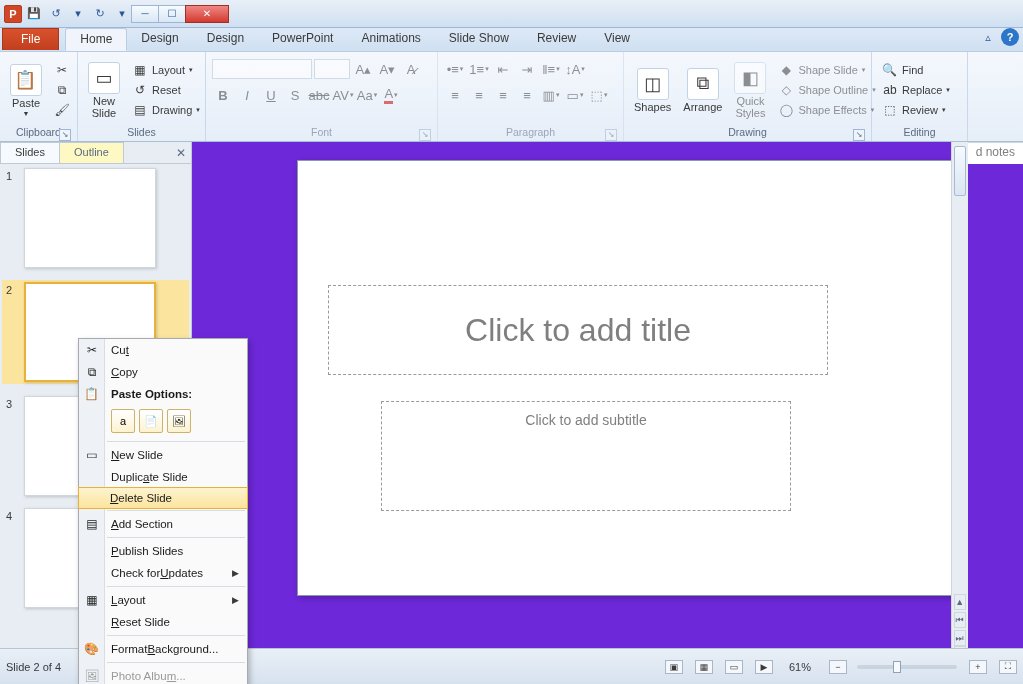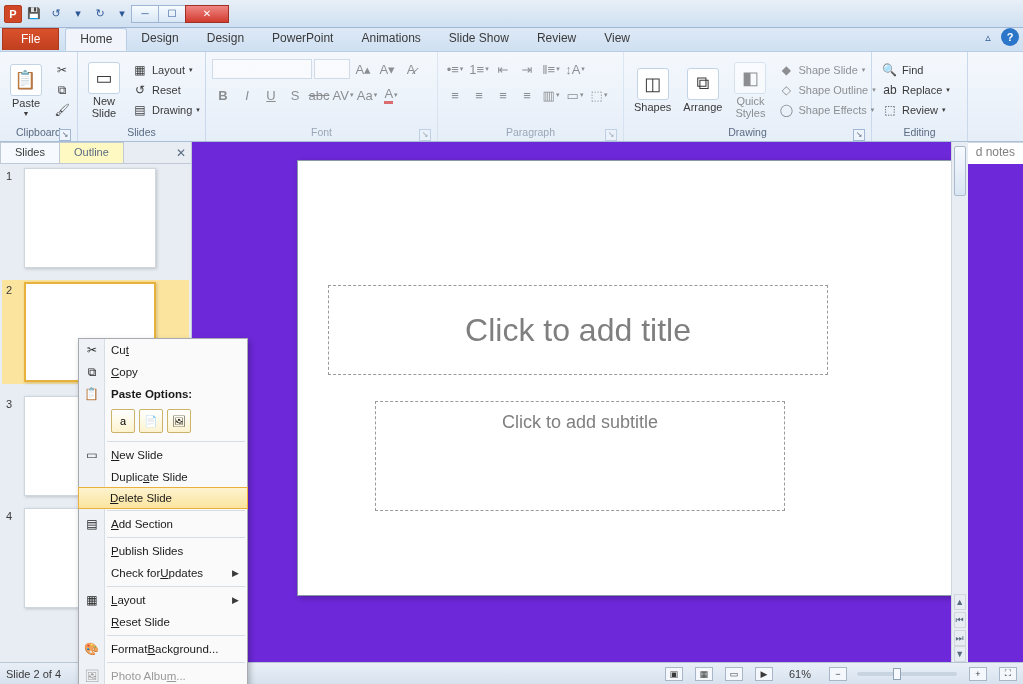--- a/index.html
+++ b/index.html
@@ -71,29 +71,29 @@
 .ctxmenu .mi.dis { color:#9a9a9a; }
 .paste-icons { display:flex; gap:4px; padding:4px 0 6px 32px;}
 .paste-icons div { width:24px; height:24px; border:1px solid #ccb36a; background:linear-gradient(#fff,#fdf3cf); border-radius:2px; display:flex; align-items:center; justify-content:center; font-size:11px;}
 
 
 .mainarea { flex:1; position:relative; background:#6d28d9; display:flex; flex-direction:row;}
 .slidewrap { flex:1; overflow:auto; position:relative; }
 .slide { position:absolute; left:105px; top:18px; width:704px; height:436px; background:#fff; border:1px solid #8a98a8; box-shadow:2px 2px 6px rgba(0,0,0,.25);}
 .ph { position:absolute; border:1px dashed #9a9a9a; display:flex; align-items:flex-start; justify-content:center; color:#7f7f7f;}
 .ph.title { left:30px; top:124px; width:500px; height:90px; font-size:32px; align-items:center;}
-.ph.sub { left:77px; top:240px; width:410px; height:110px; font-size:18px; padding-top:10px;}
+.ph.sub { left:83px; top:240px; width:410px; height:110px; font-size:14px; padding-top:10px;}
 .vscroll { position:absolute; right:0; top:0; bottom:0; width:17px; background:#e8edf3; border-left:1px solid #cfd6de;}
 .vscroll .thumbv { position:absolute; left:2px; right:2px; top:4px; height:50px; background:linear-gradient(#f6faff,#d9e6f3); border:1px solid #aab9cb; border-radius:2px;}
 .vscroll .navbtn { position:absolute; left:2px; right:2px; height:16px; background:#e8edf3; border:1px solid #cfd6de; display:flex; align-items:center; justify-content:center; font-size:9px; color:#5a6b82;}
 .notesbar { height:22px; background:#fff; border-top:1px solid #cfd6de; color:#7f7f7f; font-size:12px; padding:2px 8px; position:relative;}
 .splitbar { height:5px; background:#d6dde5; border-top:1px solid #bfcad6; border-bottom:1px solid #bfcad6;}
 
 
-.statusbar { position:absolute; left:0; right:0; bottom:0; height:22px; background:linear-gradient(#e9eff6,#d7e2ef); border-top:1px solid #b8c5d3; display:flex; align-items:center; font-size:11px; color:#3a3a3a; padding:0 6px; gap:10px;}
+.statusbar { position:absolute; left:0; right:0; bottom:0; height:36px; background:linear-gradient(#e9eff6,#d7e2ef); border-top:1px solid #b8c5d3; display:flex; align-items:center; font-size:11px; color:#3a3a3a; padding:0 6px; gap:10px;}
 .statusbar .spacer { flex:1; }
 .statusbar .ic { width:18px; height:14px; border:1px solid #a8b6c6; background:#f4f8fd; display:inline-flex; align-items:center; justify-content:center; font-size:9px; margin-left:2px;}
 .statusbar .slider { width:100px; height:4px; background:#c9d4e1; position:relative; border-radius:2px;}
 .statusbar .slider .knob { position:absolute; left:36px; top:-4px; width:8px; height:12px; background:#f6faff; border:1px solid #8fa2b6;}
 </style>
 </head>
 <body>
 
 <div class="titlebar">
   <div class="qat">

